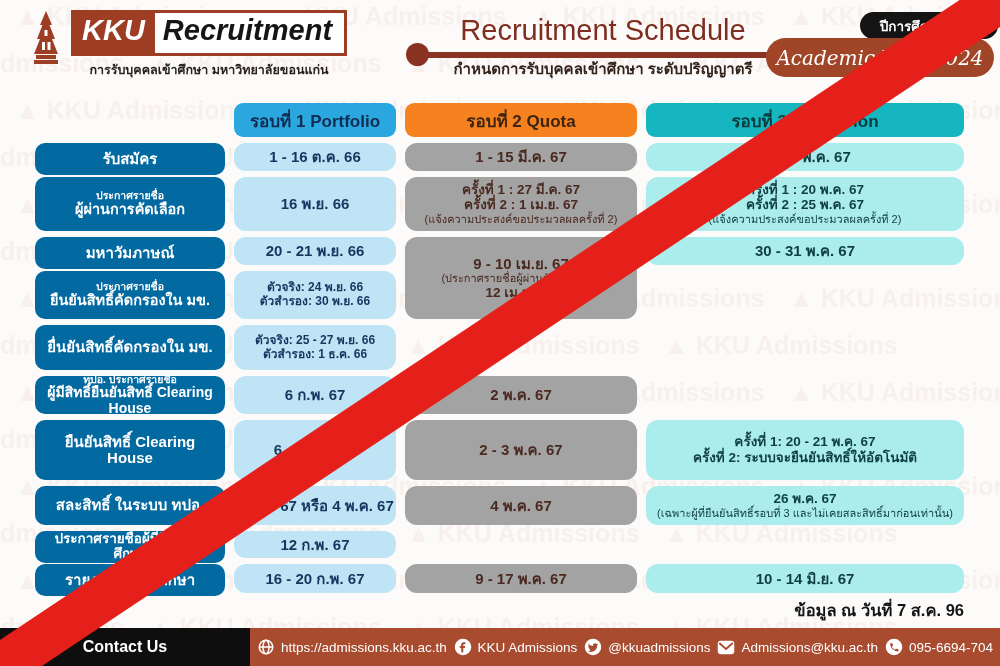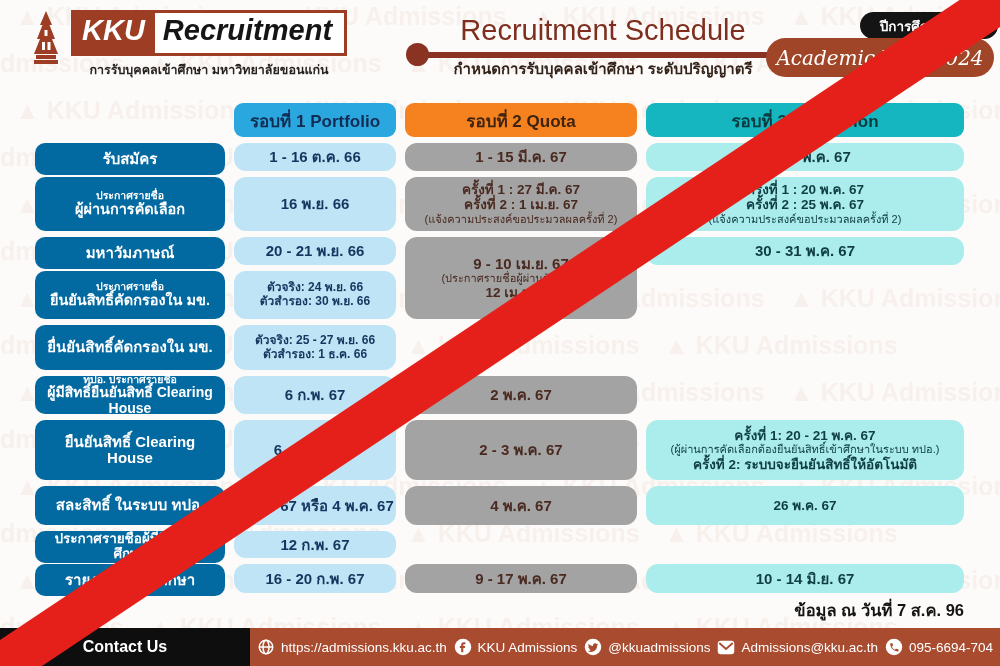--- a/index.html
+++ b/index.html
@@ -207,29 +207,29 @@
       <span class="big big-sm">ผู้มีสิทธิ์ยืนยันสิทธิ์ Clearing House</span>
     </div>
     <div class="cell blue" style="grid-area:7/2">6 ก.พ. 67</div>
     <div class="cell pink" style="grid-area:7/3">2 พ.ค. 67</div>
 
     <div class="lbl" style="grid-area:8/1">ยืนยันสิทธิ์ Clearing House</div>
     <div class="cell blue" style="grid-area:8/2">6 - 7 ก.พ. 67</div>
     <div class="cell pink" style="grid-area:8/3">2 - 3 พ.ค. 67</div>
     <div class="cell teal" style="grid-area:8/4">
       <span class="main">ครั้งที่ 1: 20 - 21 พ.ค. 67</span>
-      <span class="note">(ผู้ผ่านการคัดเลือกต้องยืนยันสิทธิ์เข้าศึกษาในระบบ ทปอ.)</span>
       <span class="main2">ครั้งที่ 2: ระบบจะยืนยันสิทธิ์ให้อัตโนมัติ</span>
     </div>
 
     <div class="lbl" style="grid-area:9/1">สละสิทธิ์ ในระบบ ทปอ.</div>
     <div class="cell blue" style="grid-area:9/2">8 ก.พ. 67 หรือ 4 พ.ค. 67</div>
     <div class="cell pink" style="grid-area:9/3">4 พ.ค. 67</div>
     <div class="cell teal" style="grid-area:9/4">
       <span class="main">26 พ.ค. 67</span>
+      <span class="note">(เฉพาะผู้ที่ยืนยันสิทธิ์รอบที่ 3 และไม่เคยสละสิทธิ์มาก่อนเท่านั้น)</span>
     </div>
 
     <div class="lbl one-sm" style="grid-area:10/1">ประกาศรายชื่อผู้มีสิทธิ์เข้าศึกษา</div>
     <div class="cell blue" style="grid-area:10/2">12 ก.พ. 67</div>
 
     <div class="lbl" style="grid-area:11/1">รายงานตัวเข้าศึกษา</div>
     <div class="cell blue" style="grid-area:11/2">16 - 20 ก.พ. 67</div>
     <div class="cell pink" style="grid-area:11/3">9 - 17 พ.ค. 67</div>
     <div class="cell teal" style="grid-area:11/4">10 - 14 มิ.ย. 67</div>
   </div>

